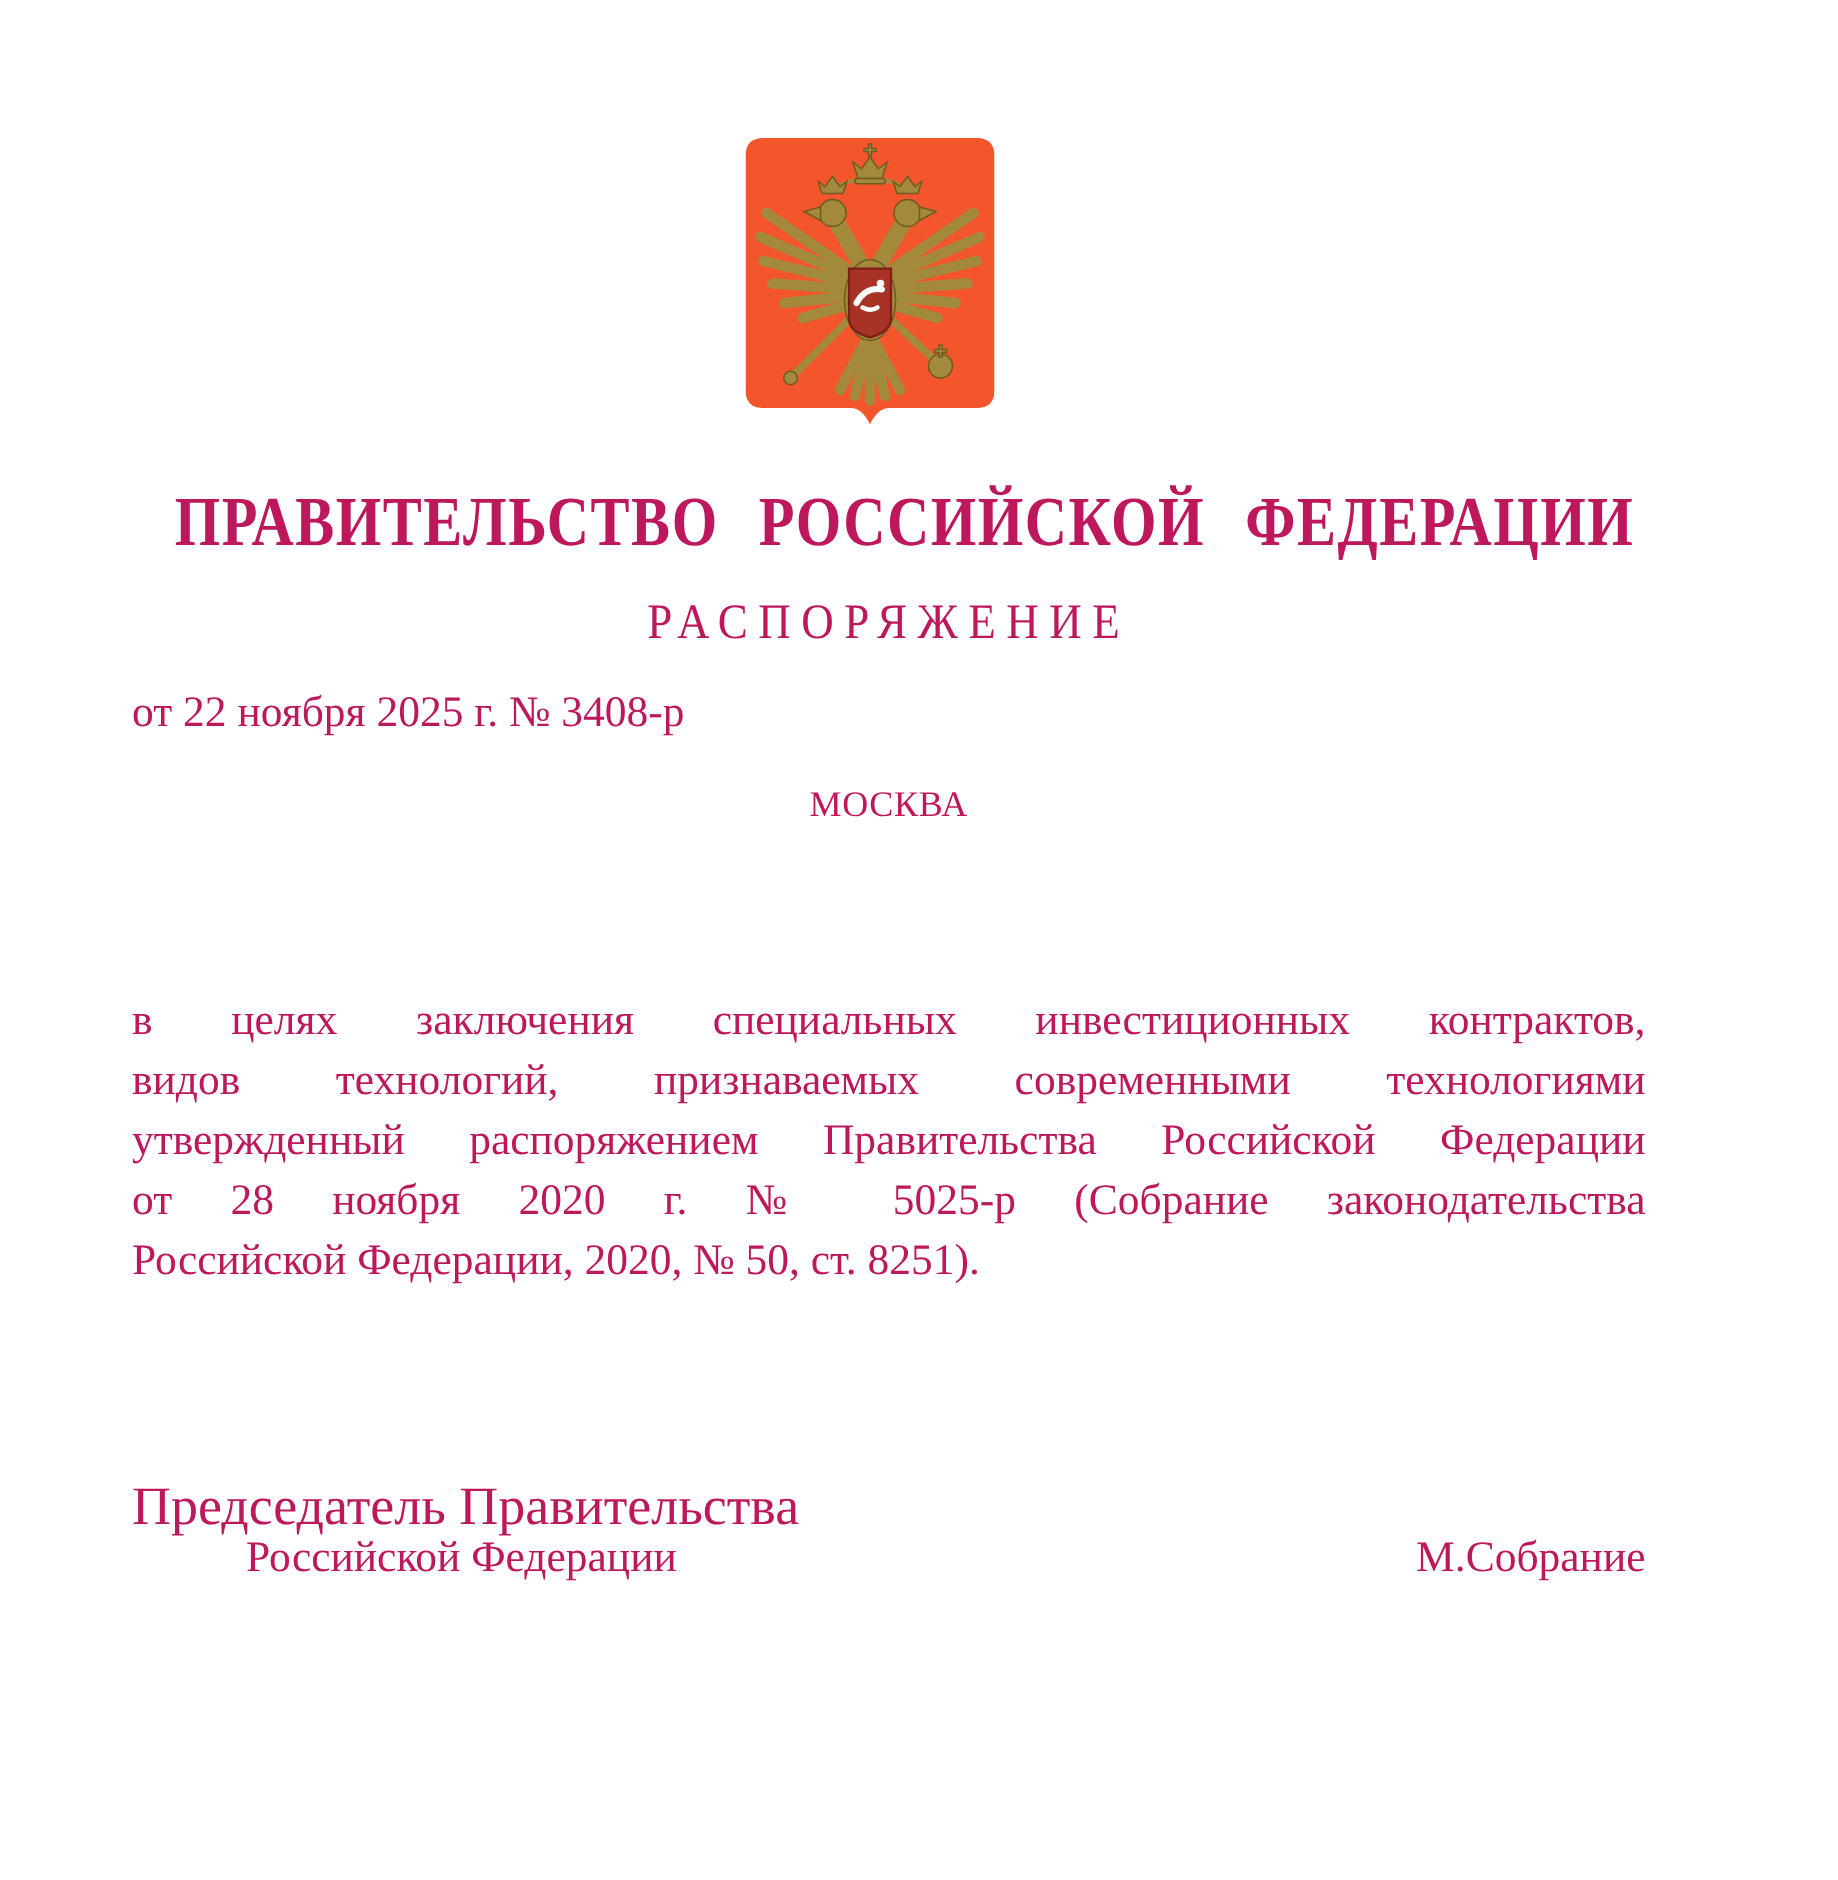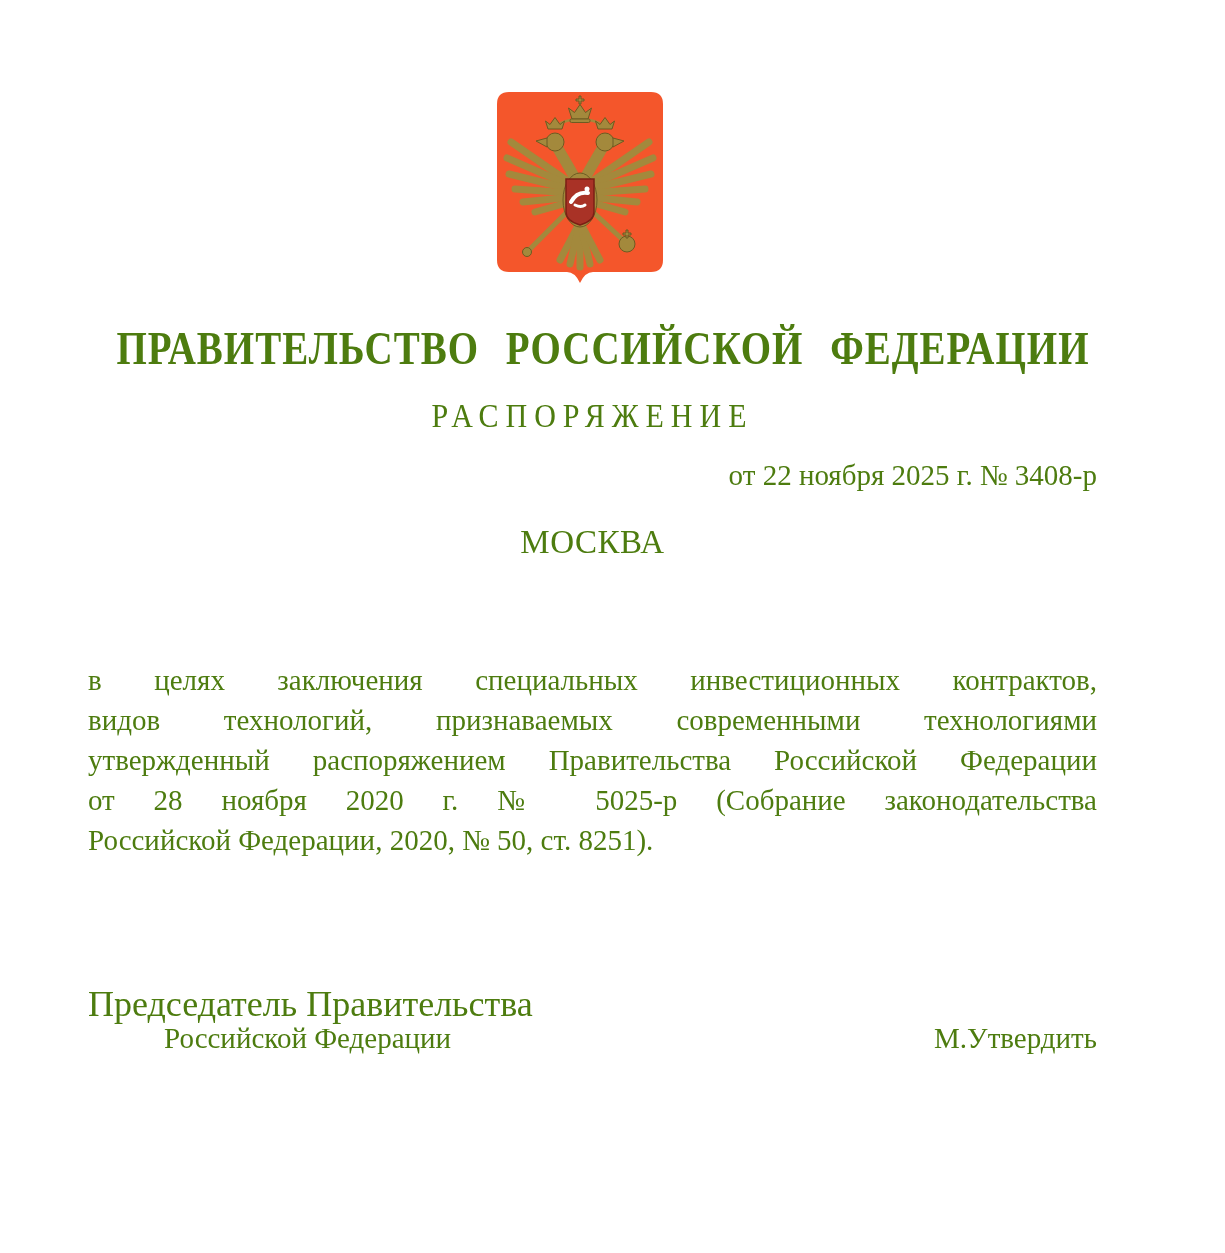--- a/index.html
+++ b/index.html
@@ -2,21 +2,21 @@
 <html><head>
 <meta charset="utf-8">
 <style>
   html,body{margin:0;padding:0;background:#ffffff;}
   .page{
     position:relative;
     width:1225px;
     height:1253px;
     background:#ffffff;
     font-family:"Liberation Serif", serif;
-    color:#4d7c0f;
+    color:#be185d;
     overflow:hidden;
   }
   .coat{
     position:absolute;
     left:497px; top:92px;
     width:166px; height:192px;
   }
   .org-title{
     position:absolute;
     left:88px; top:321px; width:1030px;
@@ -35,29 +35,29 @@
     text-align:center;
     font-size:30px;
     letter-spacing:7px;
     white-space:nowrap;
     transform:scaleY(1.1);
     transform-origin:50% 0;
   }
   .date-line{
     position:absolute;
     left:88px; top:459px; width:1009px;
-    text-align:right;
+    text-align:left;
     font-size:29px;
     white-space:nowrap;
   }
   .city{
     position:absolute;
     left:88px; top:524px; width:1009px;
     text-align:center;
-    font-size:33px;
+    font-size:24px;
     letter-spacing:0.5px;
   }
   .doc-body{
     position:absolute;
     left:88px; top:660px; width:1009px;
     font-size:29px;
     line-height:40px;
   }
   .bline{
     text-align:justify;
@@ -167,15 +167,15 @@
   <div class="doc-body">
     <div class="bline">в целях заключения специальных инвестиционных контрактов,</div>
     <div class="bline">видов технологий, признаваемых современными технологиями</div>
     <div class="bline">утвержденный распоряжением Правительства Российской Федерации</div>
     <div class="bline">от 28 ноября 2020 г. № 5025-р (Собрание законодательства</div>
     <div class="bline last">Российской Федерации, 2020, № 50, ст. 8251).</div>
   </div>
 
   <div class="sig-line1">Председатель Правительства</div>
   <div class="sig-line2">Российской Федерации</div>
-  <div class="sig-name">М.Утвердить</div>
+  <div class="sig-name">М.Собрание</div>
 
 </div>
 
 </body></html>

